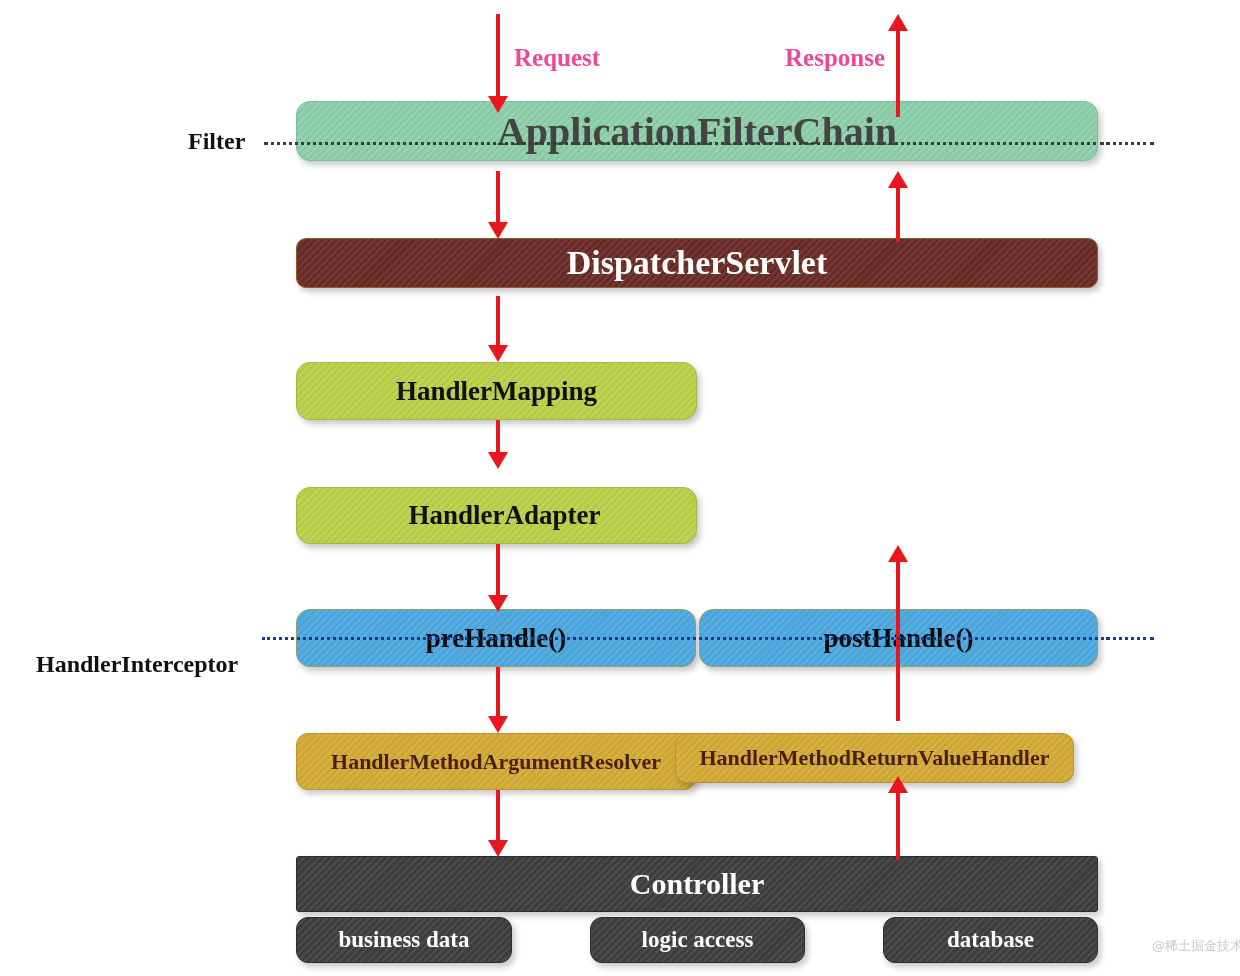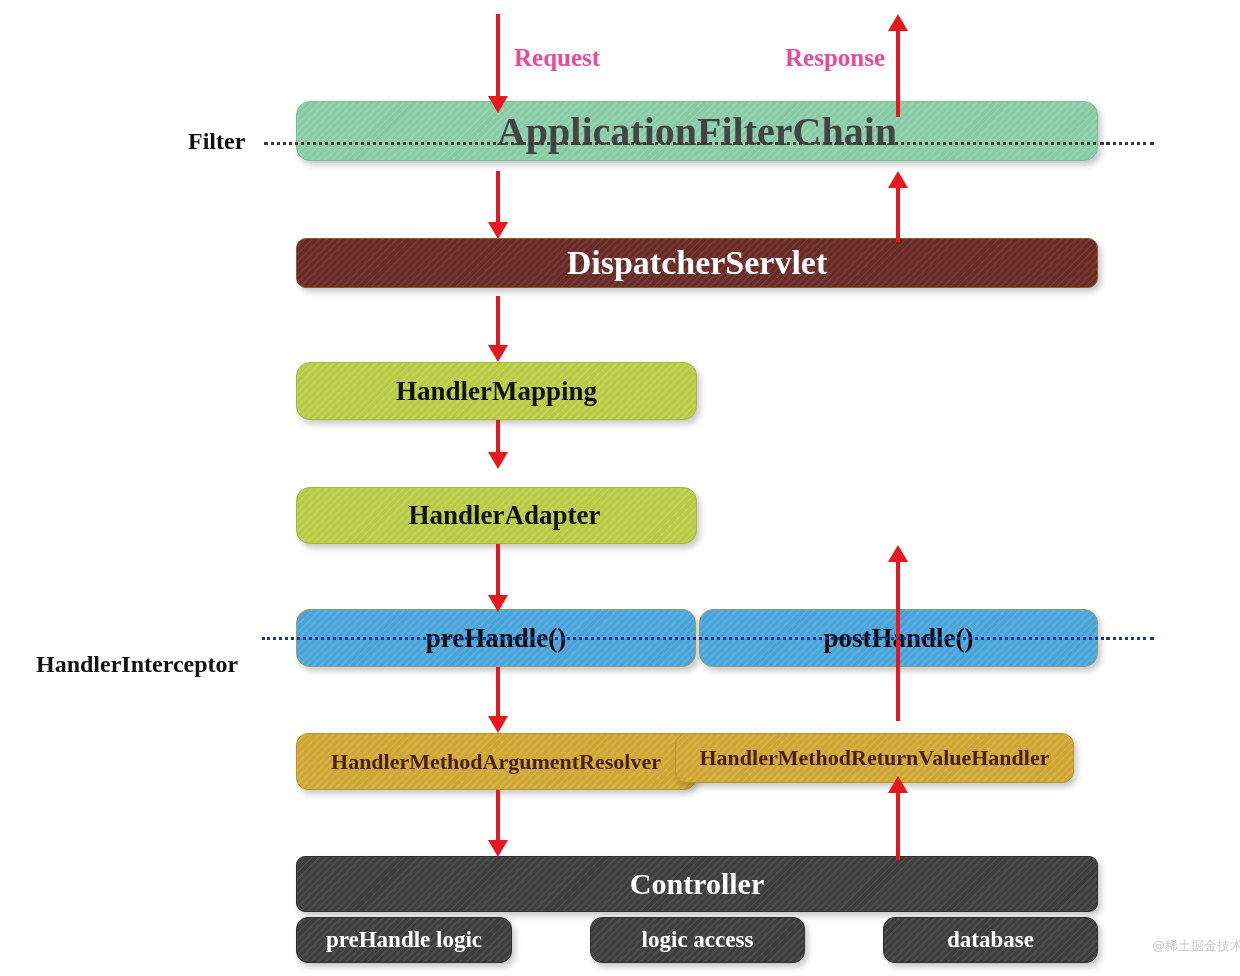--- a/index.html
+++ b/index.html
@@ -42,21 +42,21 @@
                      font-size: 40px; font-weight: bold; border-radius: 14px; }
   .box-dispatcher  { background-color: #6b2b26; color: #ffffff; border: 1px solid #8a5f2a;
                      font-size: 34px; font-weight: bold; border-radius: 10px; }
   .box-green       { background-color: #bdd14a; color: #111111; border: 1px solid #a4b73f;
                      font-size: 27px; font-weight: bold; border-radius: 14px; }
   .box-blue        { background-color: #4ca8e0; color: #0b0b0b; border: 1px solid #93a05f;
                      font-size: 27px; font-weight: bold; border-radius: 14px; }
   .box-gold        { background-color: #d4ab36; color: #4a1f17; border: 1px solid #b7942d;
                      font-size: 22px; font-weight: bold; border-radius: 12px; }
   .box-dark        { background-color: #3f3f3f; color: #ffffff; border: 1px solid #2e2e2e;
-                     font-size: 30px; font-weight: bold; border-radius: 9px; }
+                     font-size: 30px; font-weight: bold; border-radius: 3px; }
   .box-dark-small  { background-color: #3f3f3f; color: #ffffff; border: 1px solid #2e2e2e;
                      font-size: 23px; font-weight: bold; border-radius: 12px; }
 
   
   .side-label {
     position: absolute;
     font-size: 24px;
     font-weight: bold;
     color: #111111;
     white-space: nowrap;
@@ -172,19 +172,19 @@
   <div class="box box-gold" style="left:675px; top:733px; width:399px; height:50px;">HandlerMethodReturnValueHandler</div>
 
   <div class="arrow" style="left:496px; top:790px; height:52px;"></div>
   <div class="arrow-head-down" style="left:488px; top:840px;"></div>
 
   <div class="arrow" style="left:896px; top:790px; height:70px;"></div>
   <div class="arrow-head-up" style="left:888px; top:776px;"></div>
 
   <div class="box box-dark" style="left:296px; top:856px; width:802px; height:56px;">Controller</div>
 
-  <div class="box box-dark-small" style="left:296px; top:917px; width:216px; height:46px;">preHandle logic</div>
+  <div class="box box-dark-small" style="left:296px; top:917px; width:216px; height:46px;">business data</div>
   <div class="box box-dark-small" style="left:590px; top:917px; width:215px; height:46px;">logic access</div>
   <div class="box box-dark-small" style="left:883px; top:917px; width:215px; height:46px;">database</div>
 
   <div class="watermark" style="left:1152px; top:937px;">@稀土掘金技术社区</div>
 
 </div>
 
 </body></html>

